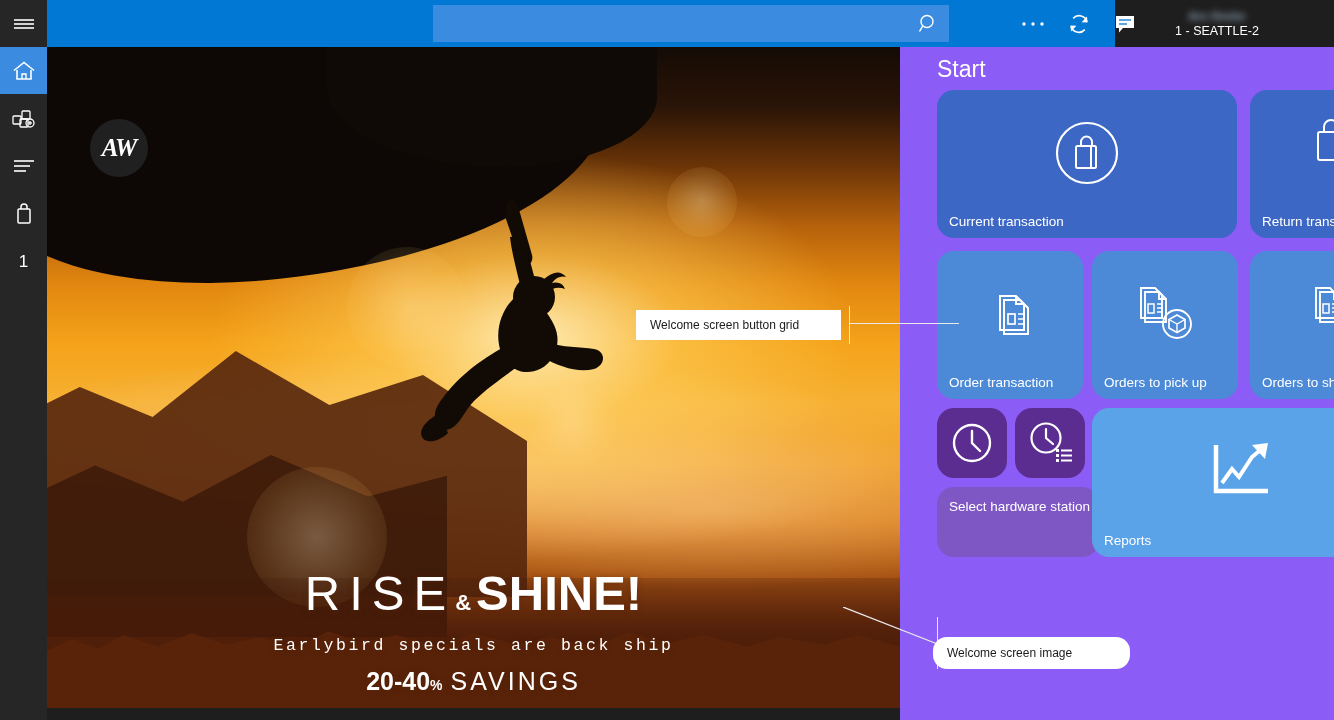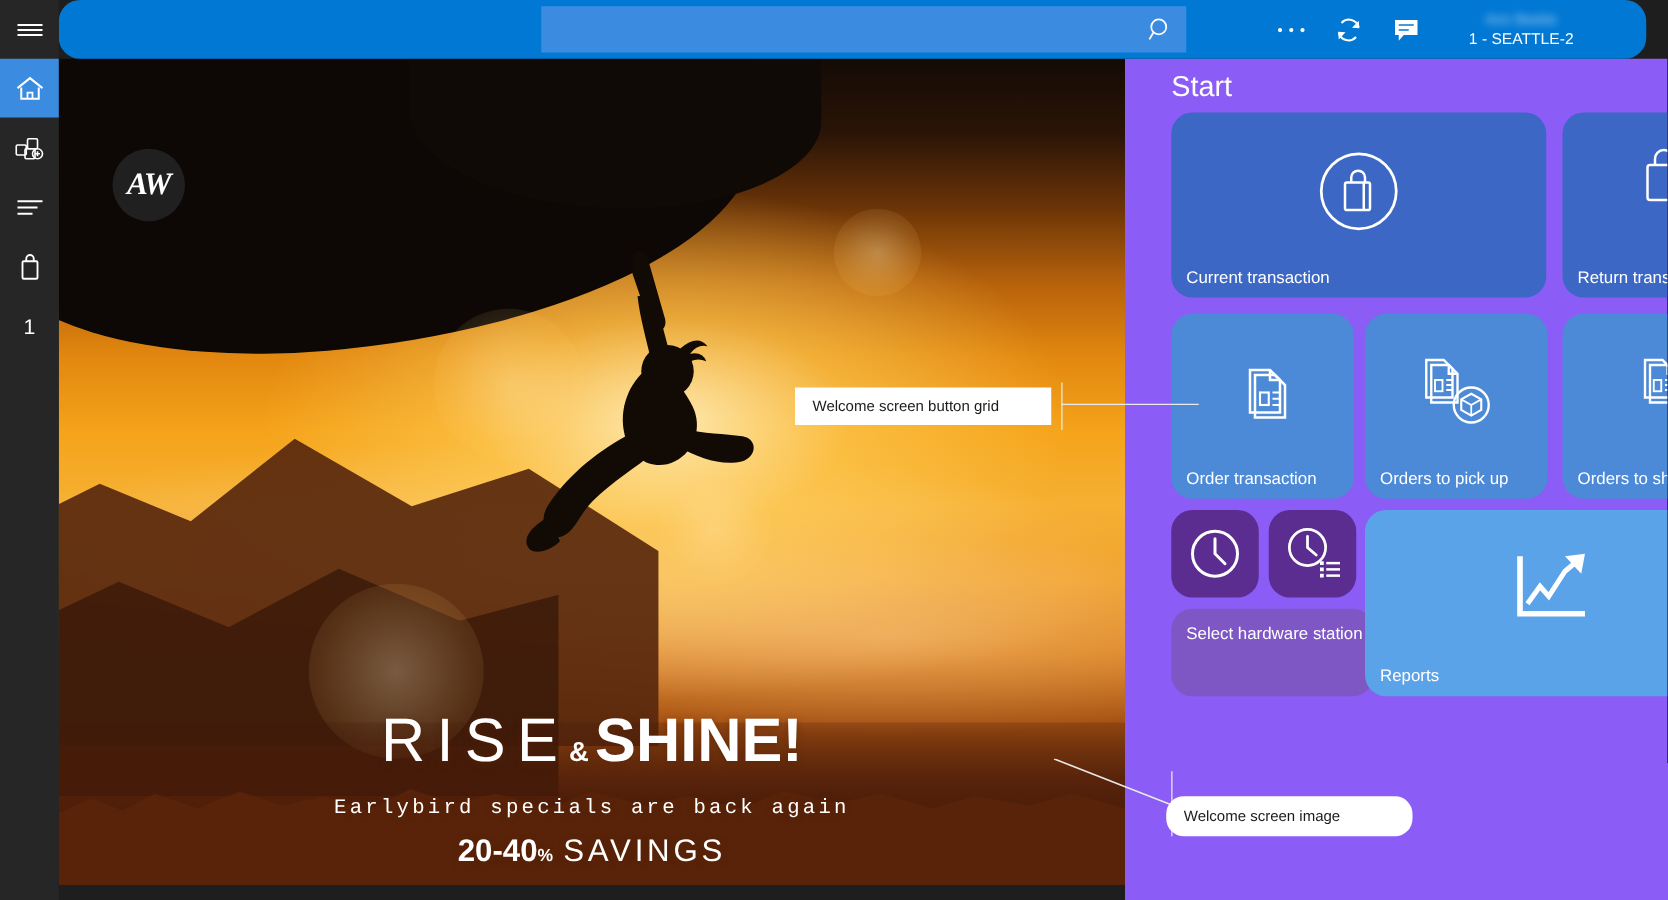--- a/index.html
+++ b/index.html
@@ -23,22 +23,22 @@
   .nav-btn.tall { height:48px; }
   #nav-hamburger { height:47px; }
   #nav-home { background:#3b8ce0; height:47px; }
   .nav-num {
     width:47px; height:48px; display:flex; align-items:center;
     justify-content:center; color:#fff; font-size:17px;
   }
 
   
   #top-bar {
-    position:absolute; left:47px; top:0; width:1270px; height:47px;
-    background:#0078d4; z-index:25;border-radius:17px;
+    position:absolute; left:47px; top:0; width:1068px; height:47px;
+    background:#0078d4; z-index:25;
   }
   #search-box {
     position:absolute; left:386px; top:5px; width:516px; height:37px;
     background:#3b8ce0; border:none; outline:none;
     color:#ffffff; font-size:14px; padding:0 44px 0 12px;
     font-family:"Liberation Sans", sans-serif;
   }
   #search-box::placeholder { color:#cfe3f7; }
   #search-icon-btn {
     position:absolute; left:860px; top:5px; width:42px; height:37px;
@@ -370,21 +370,21 @@
 
   <div id="forest"></div>
   <div id="forest-ridge"></div>
 
   <div id="logo-badge">AW</div>
 
   <div id="promo">
     <div id="promo-headline">
       <span id="promo-rise">RISE</span><span id="promo-amp">&amp;</span><span id="promo-shine">SHINE!</span>
     </div>
-    <div id="promo-sub">Earlybird specials are back again</div>
+    <div id="promo-sub">Earlybird specials are back ship</div>
     <div id="promo-savings">
       <span id="promo-pct-num">20-40</span><span id="promo-pct-sign">%</span><span id="promo-savings-word">SAVINGS</span>
     </div>
   </div>
 </div>
 
 <div id="start-panel">
 
   <div id="start-title">Start</div>
 

